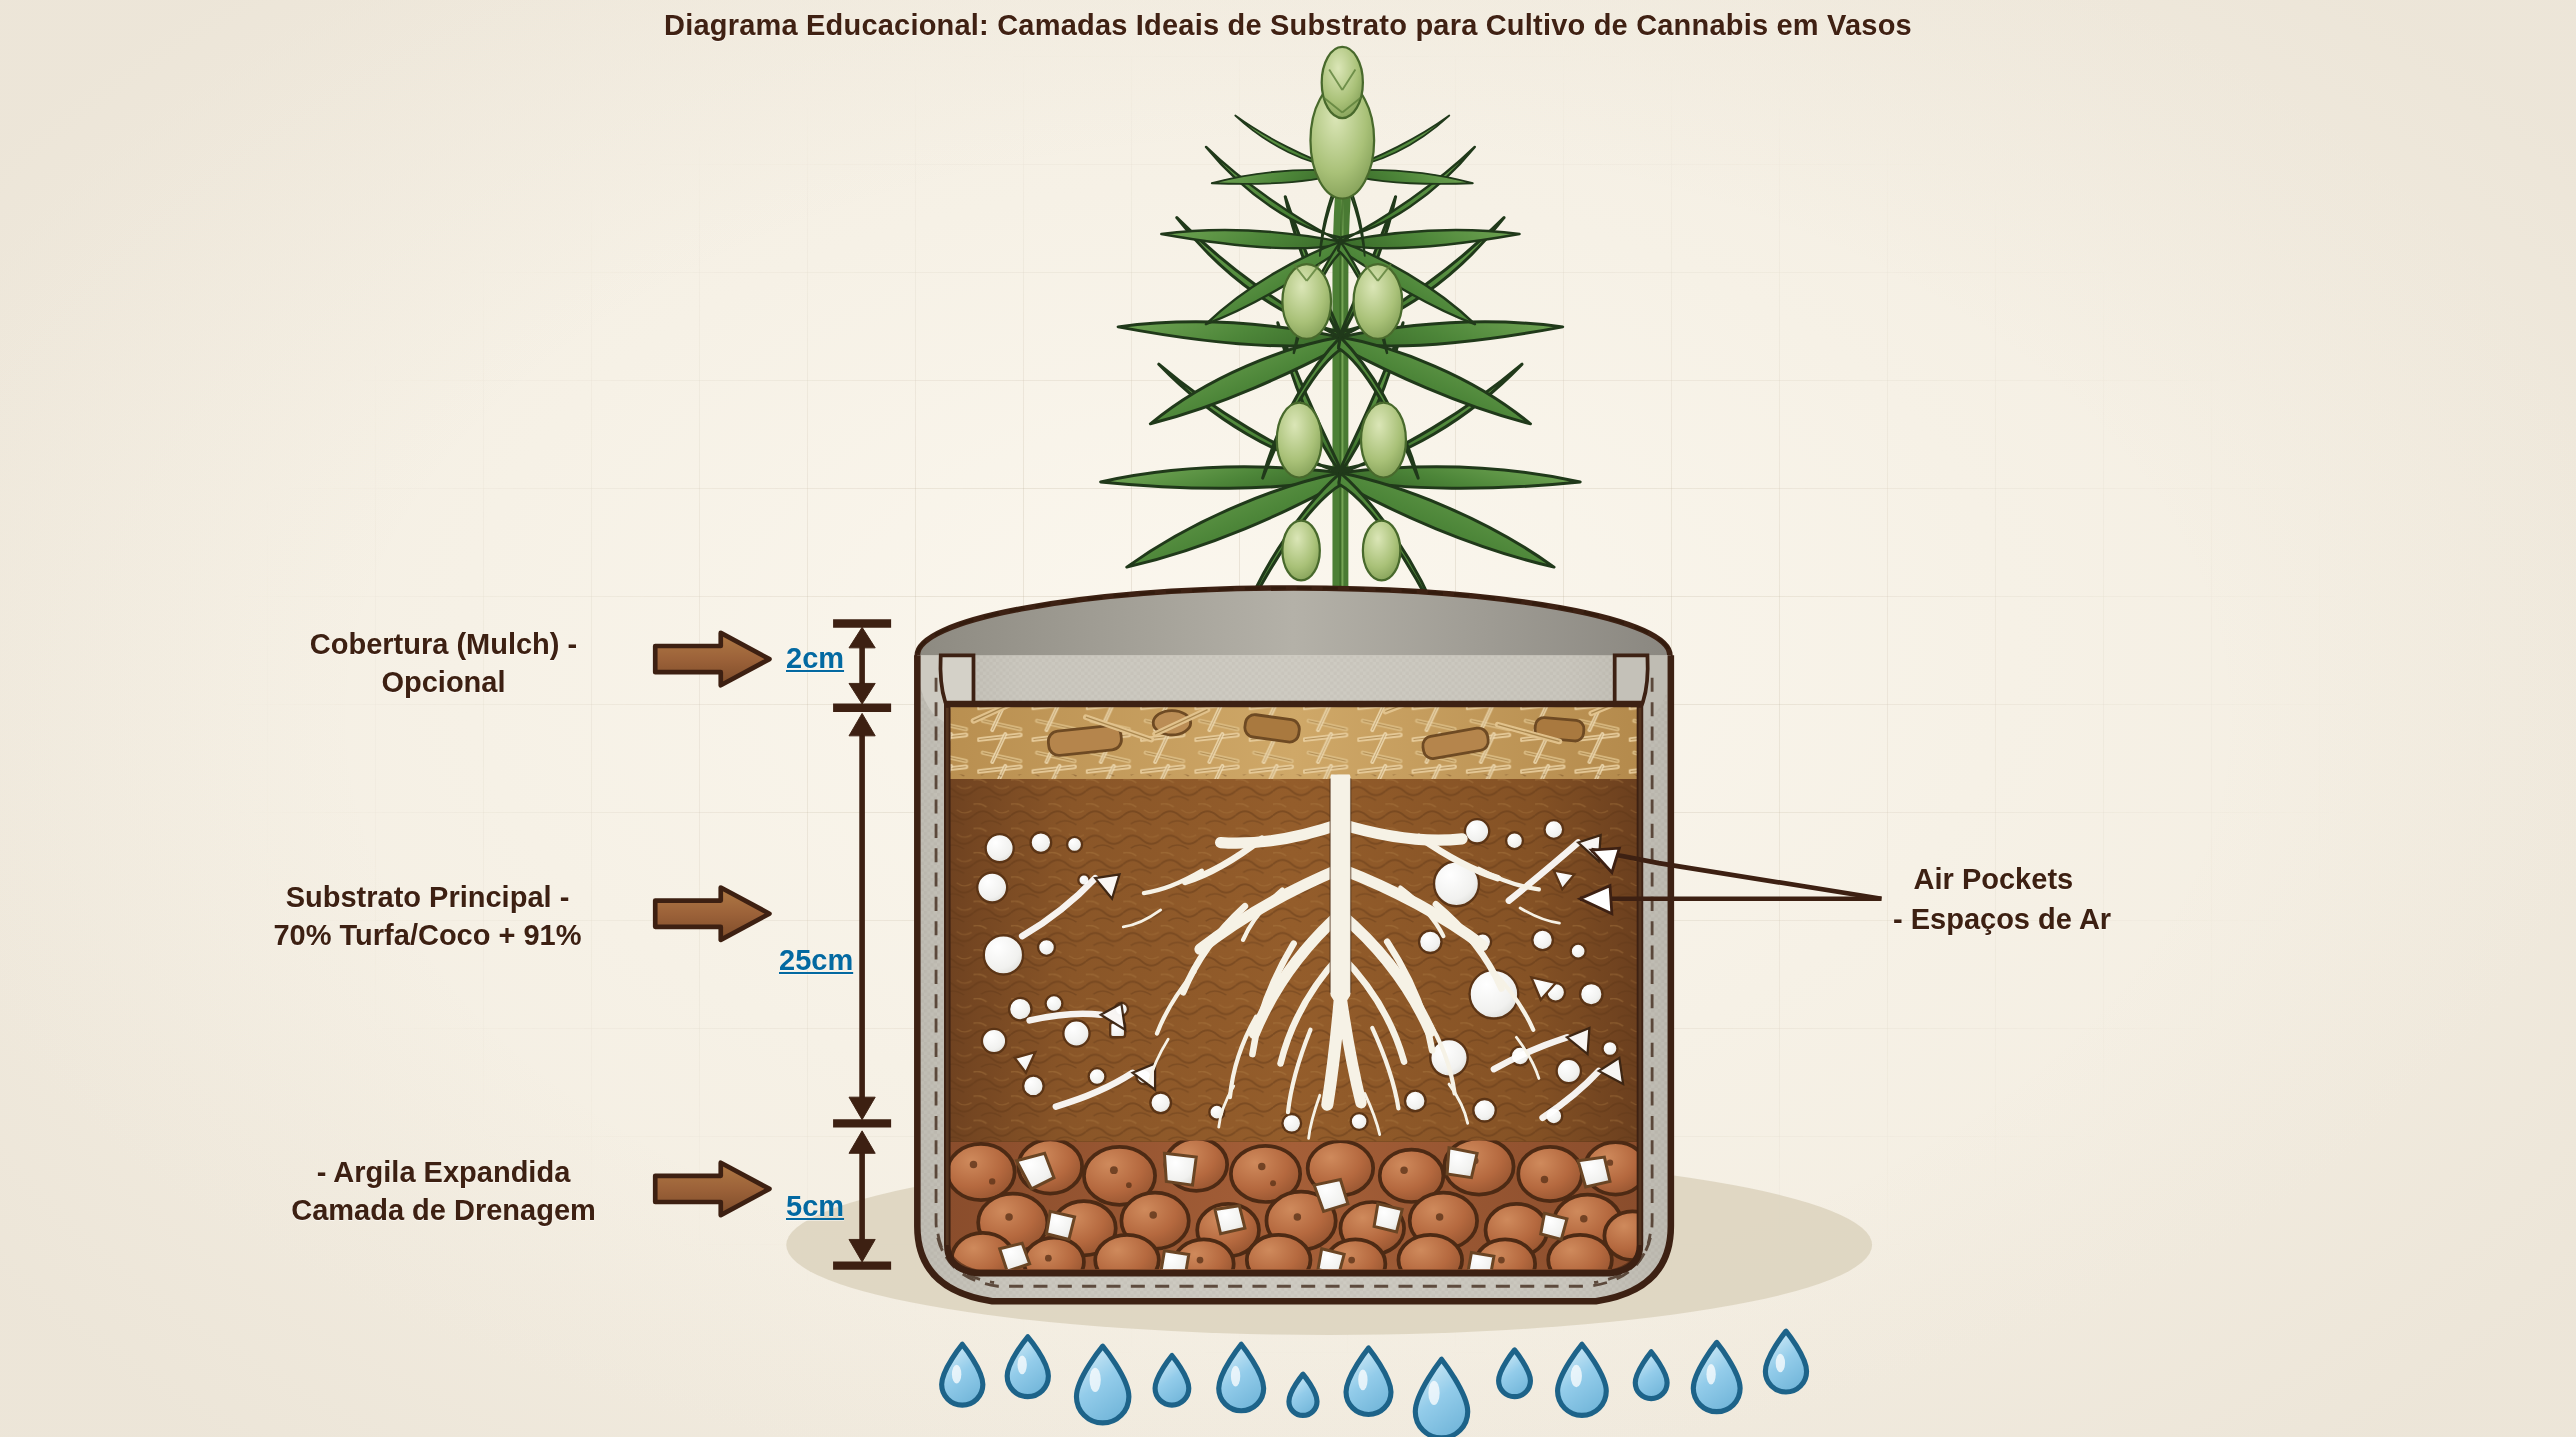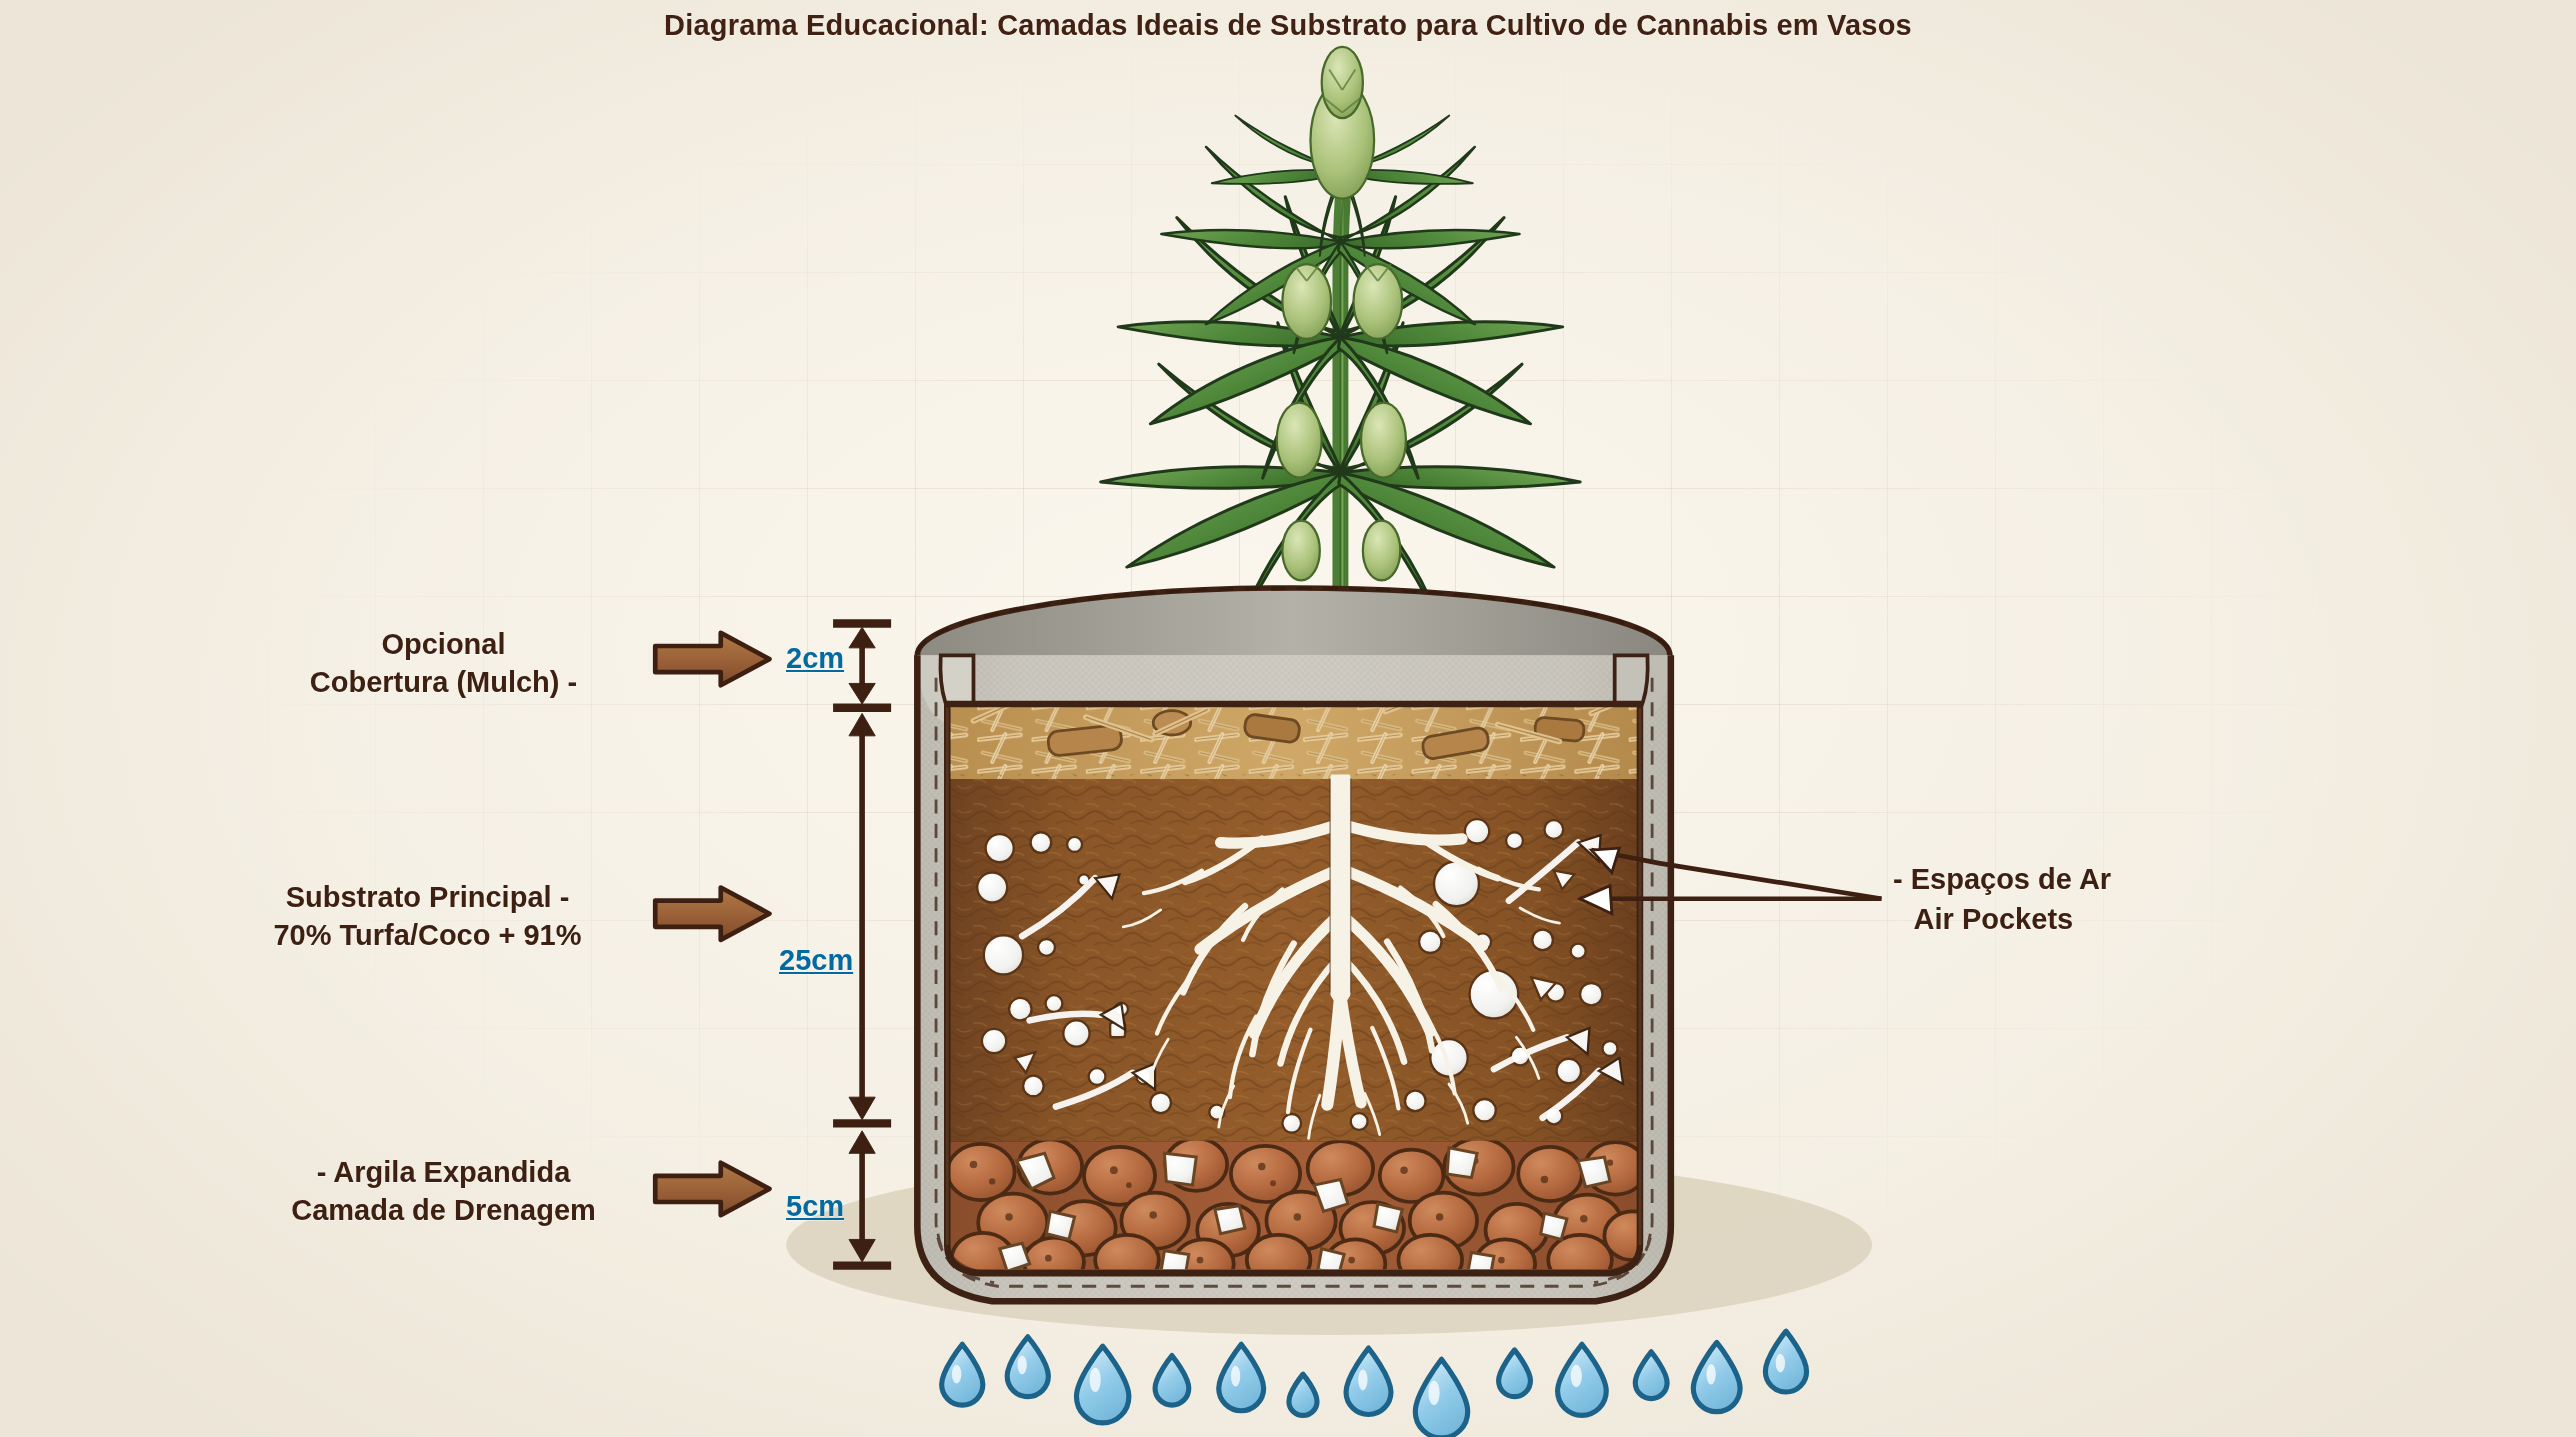--- a/index.html
+++ b/index.html
@@ -593,37 +593,37 @@
       <path d="M2010 960 L1772 922 L1700 908"></path>
       <path d="M2010 960 L1772 960 L1688 960"></path>
     </g>
     <g fill="#ffffff" stroke="#3d2012" stroke-width="3">
       <path d="M1700 908 l30 -2 l-8 26 Z"></path>
       <path d="M1688 960 l32 -14 l2 30 Z"></path>
     </g>
   </svg>
 
   <div class="lbl lbl-mulch">
+    <div>Cobertura (Mulch) -</div>
     <div>Opcional</div>
-    <div>Cobertura (Mulch) -</div>
   </div>
 
   <div class="lbl lbl-sub">
     <div>Substrato Principal -</div>
     <div>70% Turfa/Coco + 91%</div>
   </div>
 
   <div class="lbl lbl-drain">
     <div>- Argila Expandida</div>
     <div>Camada de Drenagem</div>
   </div>
 
   <div class="dimtxt" style="left:786px;top:642px;">2cm</div>
   <div class="dimtxt" style="left:779px;top:897px;margin-top:47px;">25cm</div>
   <div class="dimtxt" style="left:786px;top:1172px;margin-top:18px;">5cm</div>
 
   <div class="lbl-air">
+    <div style="padding-left:20.6px;">Air Pockets</div>
     <div>- Espaços de Ar</div>
-    <div style="padding-left:20.6px;">Air Pockets</div>
   </div>
 
 </div>
 
 
 </body></html>

